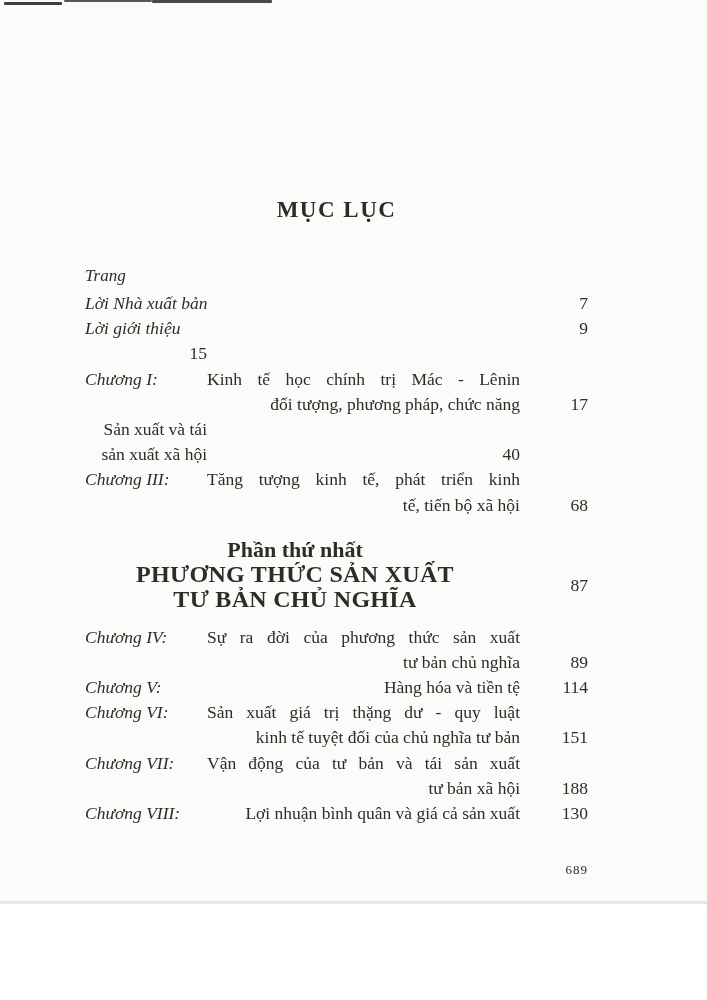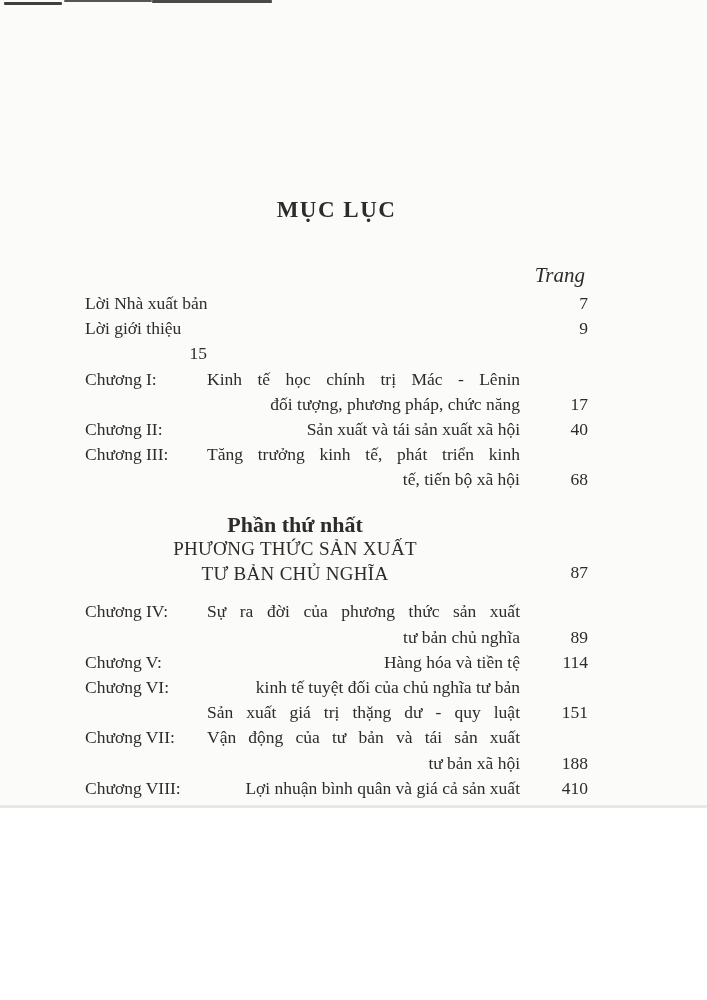--- a/index.html
+++ b/index.html
@@ -1,18 +1,18 @@
 <!DOCTYPE html>
 <html><head>
 <meta charset="utf-8">
 <style>
   html,body { margin:0; padding:0; }
   .page {
     position:relative;
-    width:707px; height:808px;
+    width:707px; height:904px;
     background:#fbfbfa;
     overflow:hidden;
     font-family:"Liberation Serif","DejaVu Serif",serif;
     color:#2f2c28;
   }
   
   .scan-seg { position:absolute; background:#1d1d1d; border-radius:1px; }
   .seg1 { left:4px;   top:2px; width:58px;  height:3px; opacity:.85; }
   .seg2 { left:64px;  top:0;   width:88px;  height:2px; opacity:.75; }
   .seg3 { left:152px; top:0;   width:120px; height:3px; opacity:.8; }
@@ -20,36 +20,36 @@
 
   .content { position:absolute; left:85px; top:0; width:503px; }
 
   .title {
     margin:0; padding-top:197px;
     text-align:center;
     font-size:23px; font-weight:bold; letter-spacing:1.5px;
   }
   .trang {
     margin-top:40px; line-height:25px;
-    text-align:right; font-style:italic; font-size:21px;
+    text-align:left; font-style:italic; font-size:17px;
     padding-right:3px;
   }
   .toc { font-size:17.5px; line-height:25.2px; margin-top:3px; }
   .row { display:grid; grid-template-columns:122px 1fr 68px; }
-  .lab { }
+  .lab { font-style:italic; }
   .front .lab { grid-column:1 / 3; }
   .pg { text-align:right; align-self:end; }
   .tl { text-align:right; }
   .tl.j { text-align:justify; text-align-last:justify; }
 
   .part-block { position:relative; margin-top:20px; line-height:24.6px; }
   .part { width:420px; text-align:center; }
   .kick { font-weight:bold; font-size:22px; }
-  .caps { font-size:19px; letter-spacing:.3px; }
-  .ppg { position:absolute; right:0; bottom:2px; font-size:17.5px; }
+  .caps { font-size:24px; letter-spacing:.3px;font-weight:bold; }
+  .ppg { position:absolute; right:0; bottom:14px; font-size:17.5px; }
 
   .grid2 { margin-top:13px; }
 
   .folio { margin-top:36px; text-align:right; font-size:13px; letter-spacing:1px; }
 
   .watermark {
     position:absolute; left:0; top:941px; width:100%;
     text-align:center;
     font-family:"Liberation Sans","DejaVu Sans",sans-serif;
     font-weight:bold; font-size:19px;
@@ -87,30 +87,29 @@
 
       <div class="row">
         <div class="lab">Chương I:</div>
         <div class="ttl">
           <div class="tl j">Kinh tế học chính trị Mác - Lênin</div>
           <div class="tl">đối tượng, phương pháp, chức năng</div>
         </div>
         <div class="pg">17</div>
       </div>
       <div class="row">
-        <div class="lab">Chương II:</div>
         <div class="ttl">
           <div class="tl">Sản xuất và tái sản xuất xã hội</div>
         </div>
         <div class="pg">40</div>
       </div>
       <div class="row">
         <div class="lab">Chương III:</div>
         <div class="ttl">
-          <div class="tl j">Tăng trưởng kinh tế, phát triển kinh</div>
+          <div class="tl j">Tăng tượng kinh tế, phát triển kinh</div>
           <div class="tl">tế, tiến bộ xã hội</div>
         </div>
         <div class="pg">68</div>
       </div>
 
       <div class="part-block">
         <div class="part">
           <div class="kick">Phần thứ nhất</div>
           <div class="caps">PHƯƠNG THỨC SẢN XUẤT</div>
           <div class="caps">TƯ BẢN CHỦ NGHĨA</div>
@@ -130,39 +129,39 @@
         <div class="row">
           <div class="lab">Chương V:</div>
           <div class="ttl">
             <div class="tl">Hàng hóa và tiền tệ</div>
           </div>
           <div class="pg">114</div>
         </div>
         <div class="row">
           <div class="lab">Chương VI:</div>
           <div class="ttl">
+            <div class="tl j">Sản xuất giá trị thặng dư - quy luật</div>
             <div class="tl">kinh tế tuyệt đối của chủ nghĩa tư bản</div>
-            <div class="tl j">Sản xuất giá trị thặng dư - quy luật</div>
           </div>
           <div class="pg">151</div>
         </div>
         <div class="row">
           <div class="lab">Chương VII:</div>
           <div class="ttl">
             <div class="tl j">Vận động của tư bản và tái sản xuất</div>
             <div class="tl">tư bản xã hội</div>
           </div>
           <div class="pg">188</div>
         </div>
         <div class="row">
           <div class="lab">Chương VIII:</div>
           <div class="ttl">
             <div class="tl">Lợi nhuận bình quân và giá cả sản xuất</div>
           </div>
-          <div class="pg">410</div>
+          <div class="pg">130</div>
         </div>
       </div>
 
     </div>
 
     <div class="folio">689</div>
 
   </div>
 
   <div class="watermark">GiangVien.Net</div>

